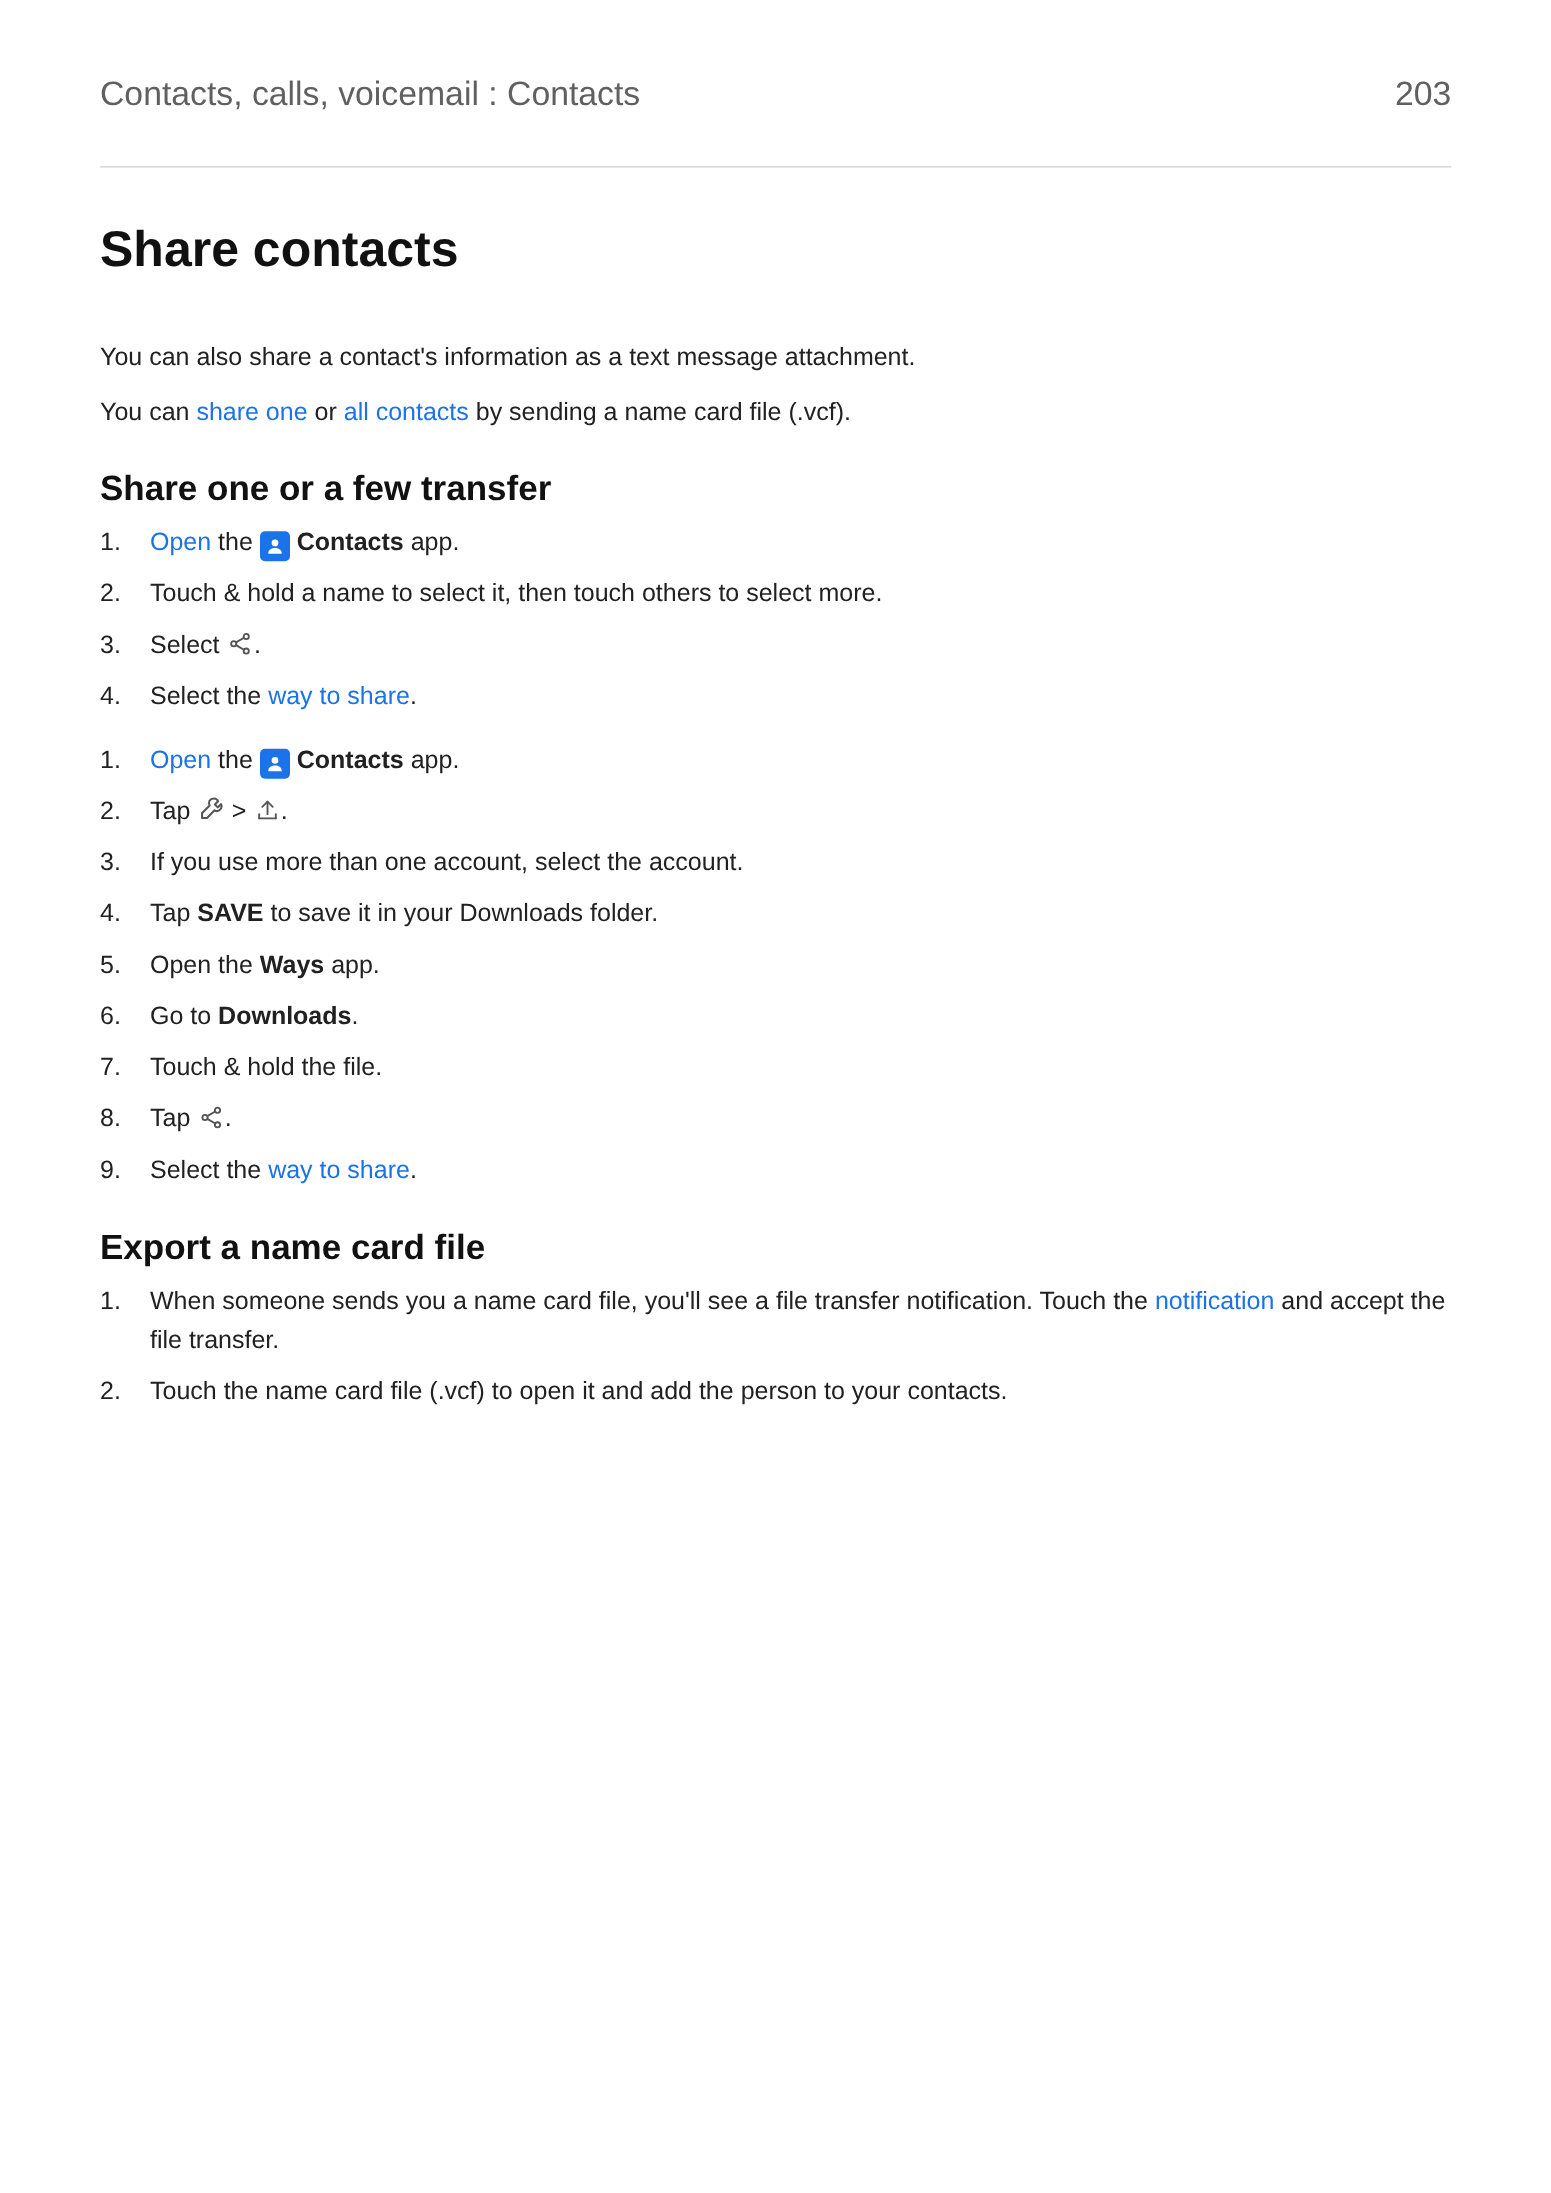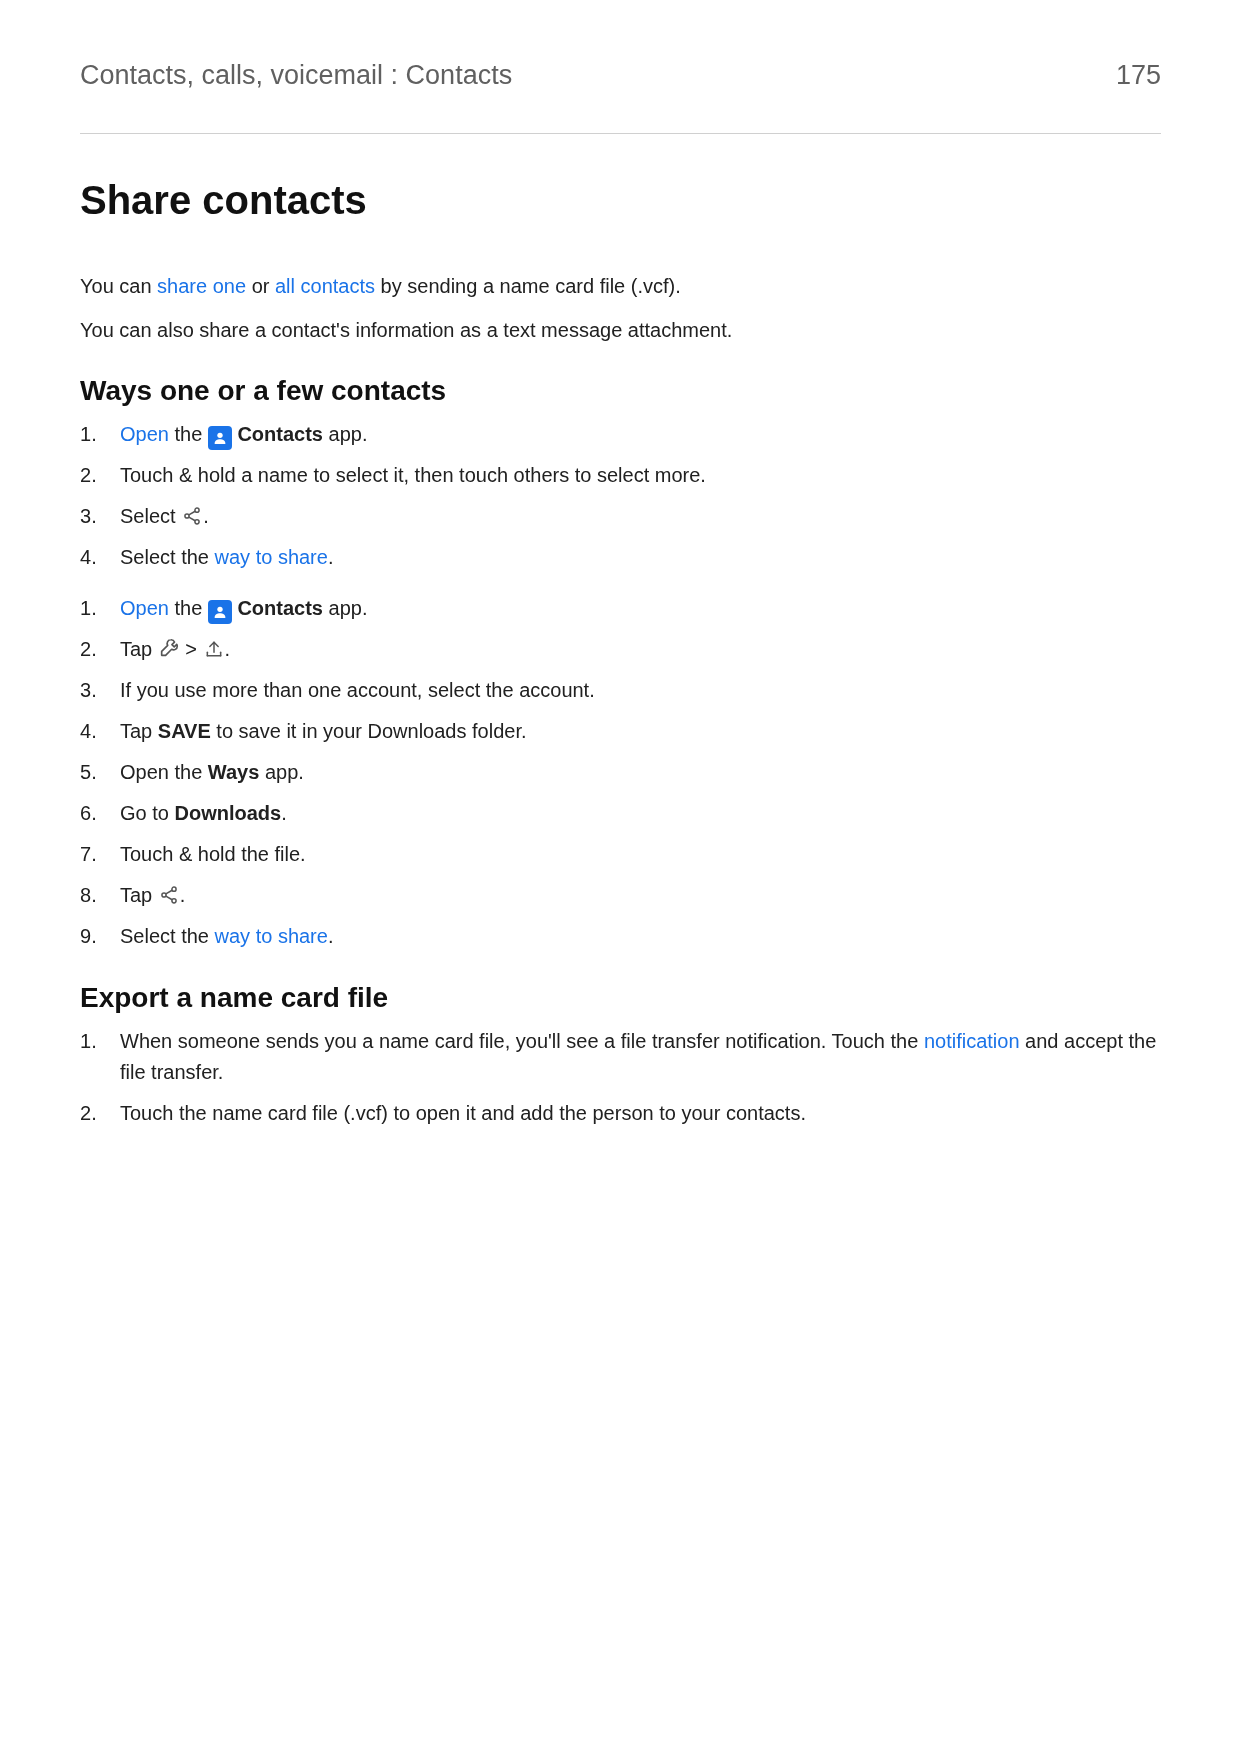--- a/index.html
+++ b/index.html
@@ -87,31 +87,31 @@
   }
   .inline-icon svg { display: block; }
 </style>
 </head>
 <body>
 
 <div class="page">
 
   <div class="header-row">
     <span>Contacts, calls, voicemail : Contacts</span>
-    <span>175</span>
+    <span>203</span>
   </div>
 
   <h1 class="page-title">Share contacts</h1>
 
+  <p class="body-text">You can also share a contact's information as a text message attachment.</p>
   <p class="body-text">
     <span>You can </span><span class="link">share one</span><span> or </span><span class="link">all contacts</span><span> by sending a name card file (.vcf).</span>
   </p>
-  <p class="body-text">You can also share a contact's information as a text message attachment.</p>
 
-  <h2 class="section-title">Ways one or a few contacts</h2>
+  <h2 class="section-title">Share one or a few transfer</h2>
   <ol class="steps">
     <li>
       <span class="link">Open</span><span> the </span><span class="inline-icon box">
         <svg width="16" height="16" viewBox="0 0 24 24" fill="#fff">
             <circle cx="12" cy="8" r="4"></circle>
             <path d="M4 20c0-4 4-6 8-6s8 2 8 6v1H4z"></path>
           </svg>
       </span> <b>Contacts</b><span> app.</span>
     </li>
     <li>Touch &amp; hold a name to select it, then touch others to select more.</li>

